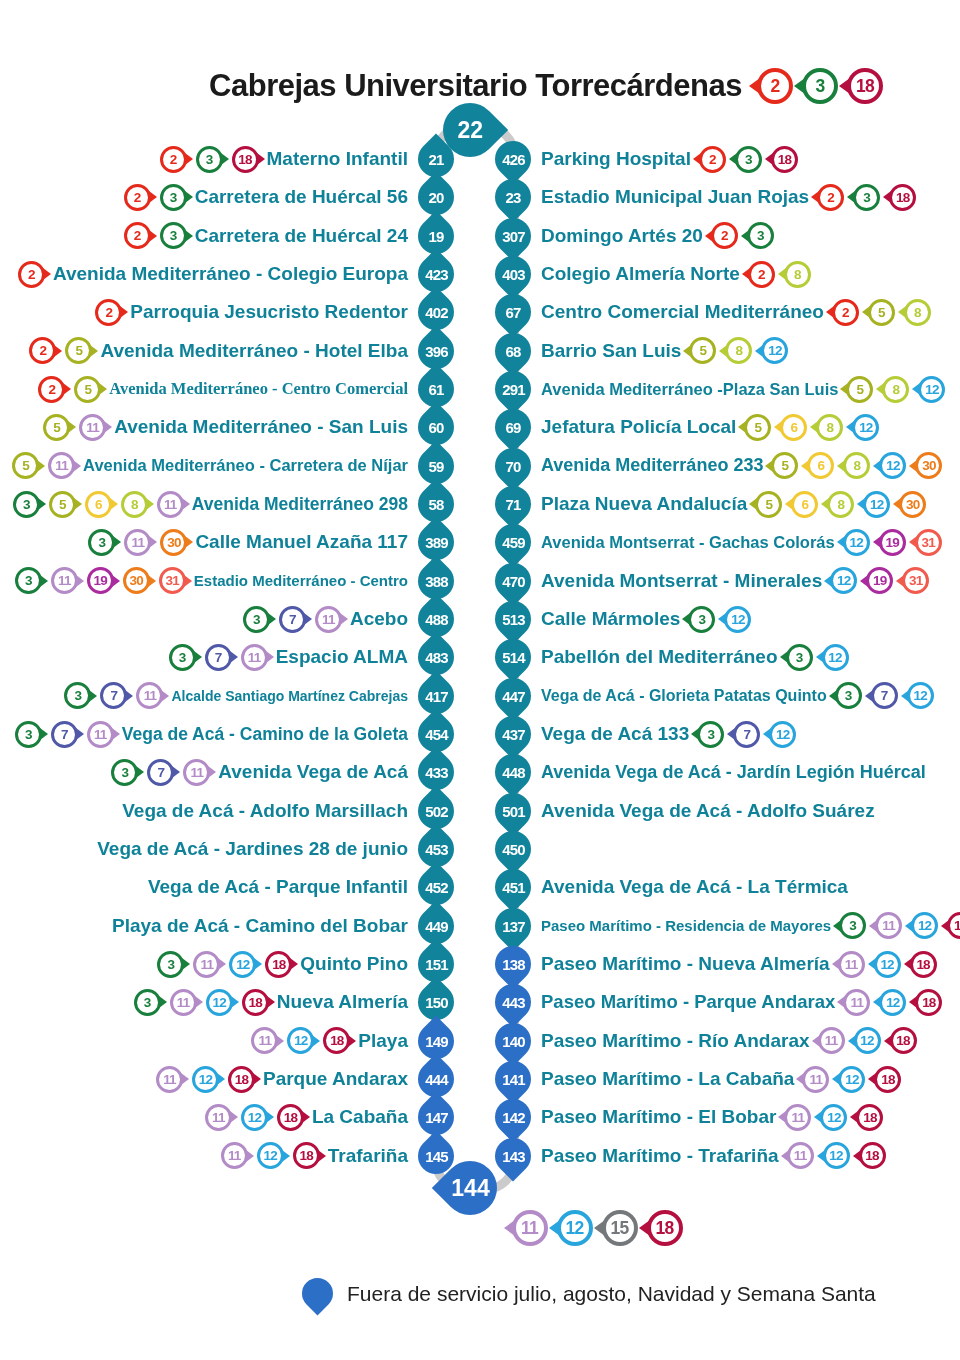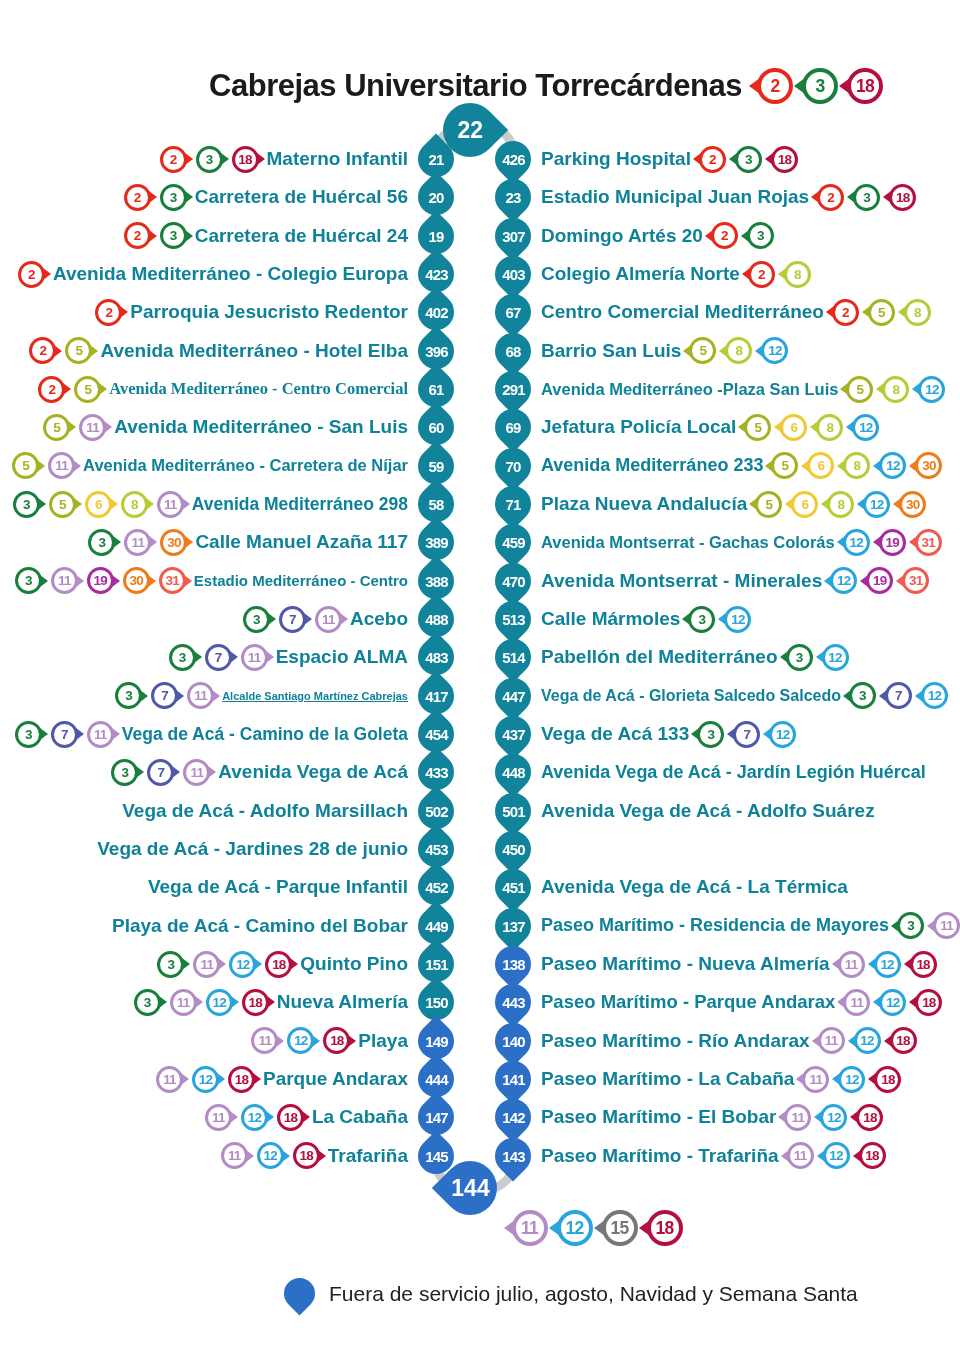--- a/index.html
+++ b/index.html
@@ -51,21 +51,21 @@
   
   .col{position:absolute;top:140px;display:flex;flex-direction:column;}
   .col-left{left:12px;width:444px;}
   .col-right{left:493px;width:455px;}
   .row{height:38.33px;display:flex;align-items:center;gap:8px;}
   .col-left .row{justify-content:flex-end;}
   .marker-cell{flex:0 0 40px;display:flex;justify-content:center;}
   .stop-name{font-size:19px;font-weight:bold;color:#0f8299;white-space:nowrap;}
 
   
-  .legend{position:absolute;left:284px;top:1278px;display:flex;align-items:center;gap:14px;text-align:center;}
+  .legend{position:absolute;left:302px;top:1278px;display:flex;align-items:center;gap:14px;text-align:center;}
   .legend-pin{width:31px;height:31px;background:#2b6fc6;transform:rotate(-45deg);
               border-radius:50% 50% 50% 0;flex:0 0 auto;}
   .legend-text{font-size:21px;color:#222;}
 </style>
 </head>
 <body>
 
 <div class="page">
 
   <div class="term-header hdr-top">
@@ -346,21 +346,21 @@
           <span class="badge tr" style="--c: #187f3c;">
             <span class="badge-num">3</span>
           </span>
           <span class="badge tr" style="--c: #5058a8;">
             <span class="badge-num">7</span>
           </span>
           <span class="badge tr" style="--c: #b38bc7;">
             <span class="badge-num">11</span>
           </span>
         </div>
-        <span class="stop-name" style="font-size: 11px; text-decoration: underline;">Alcalde Santiago Martínez Cabrejas</span>
+        <span class="stop-name" style="font-size: 14px;">Alcalde Santiago Martínez Cabrejas</span>
         <div class="marker-cell">
           <div class="stop-pin pin-up teal">
             <span class="num">417</span>
           </div>
         </div>
       </div>
       <div class="row">
         <div class="badges">
           <span class="badge tr" style="--c: #187f3c;">
             <span class="badge-num">3</span>
@@ -820,21 +820,21 @@
             <span class="badge-num">12</span>
           </span>
         </div>
       </div>
       <div class="row">
         <div class="marker-cell">
           <div class="stop-pin pin-down teal">
             <span class="num">447</span>
           </div>
         </div>
-        <span class="stop-name" style="font-size: 16px;">Vega de Acá - Glorieta Salcedo Salcedo</span>
+        <span class="stop-name" style="font-size: 16px;">Vega de Acá - Glorieta Patatas Quinto</span>
         <div class="badges">
           <span class="badge tl" style="--c: #187f3c;">
             <span class="badge-num">3</span>
           </span>
           <span class="badge tl" style="--c: #5058a8;">
             <span class="badge-num">7</span>
           </span>
           <span class="badge tl" style="--c: #29a5dd;">
             <span class="badge-num">12</span>
           </span>
@@ -889,21 +889,21 @@
           </div>
         </div>
         <span class="stop-name">Avenida Vega de Acá - La Térmica</span>
       </div>
       <div class="row">
         <div class="marker-cell">
           <div class="stop-pin pin-down teal">
             <span class="num">137</span>
           </div>
         </div>
-        <span class="stop-name" style="font-size: 18px;">Paseo Marítimo - Residencia de Mayores</span>
+        <span class="stop-name" style="font-size: 15px;">Paseo Marítimo - Residencia de Mayores</span>
         <div class="badges">
           <span class="badge tl" style="--c: #187f3c;">
             <span class="badge-num">3</span>
           </span>
           <span class="badge tl" style="--c: #b38bc7;">
             <span class="badge-num">11</span>
           </span>
           <span class="badge tl" style="--c: #29a5dd;">
             <span class="badge-num">12</span>
           </span>

